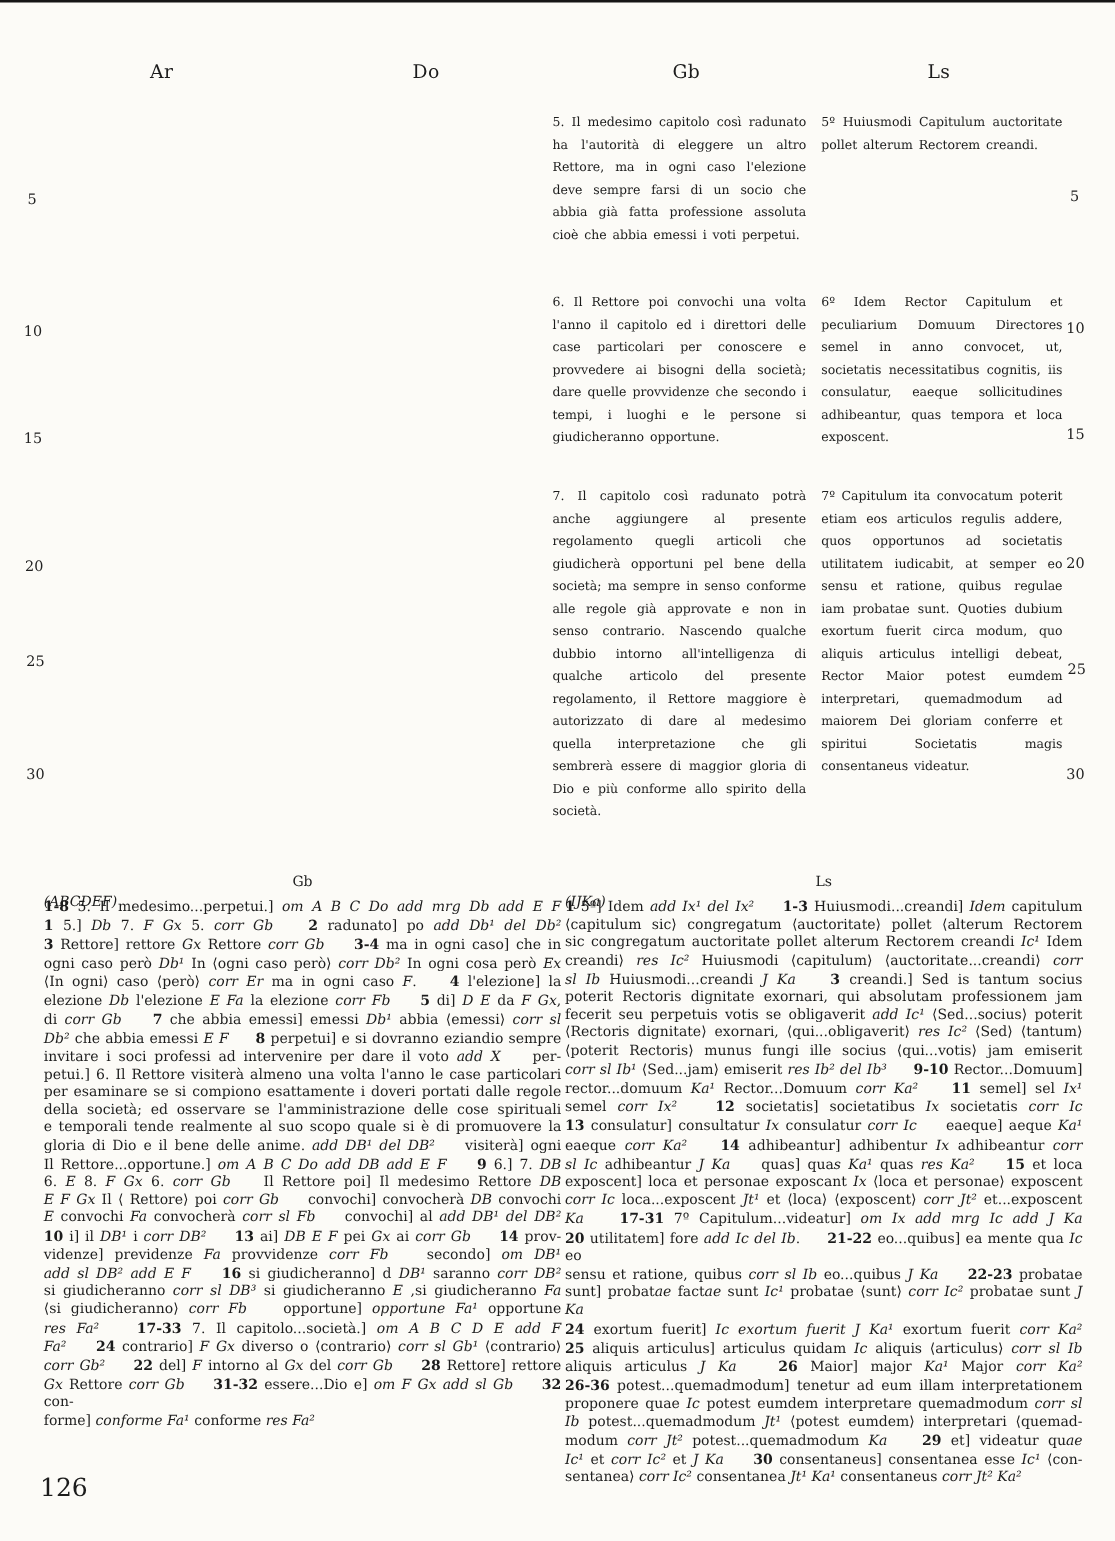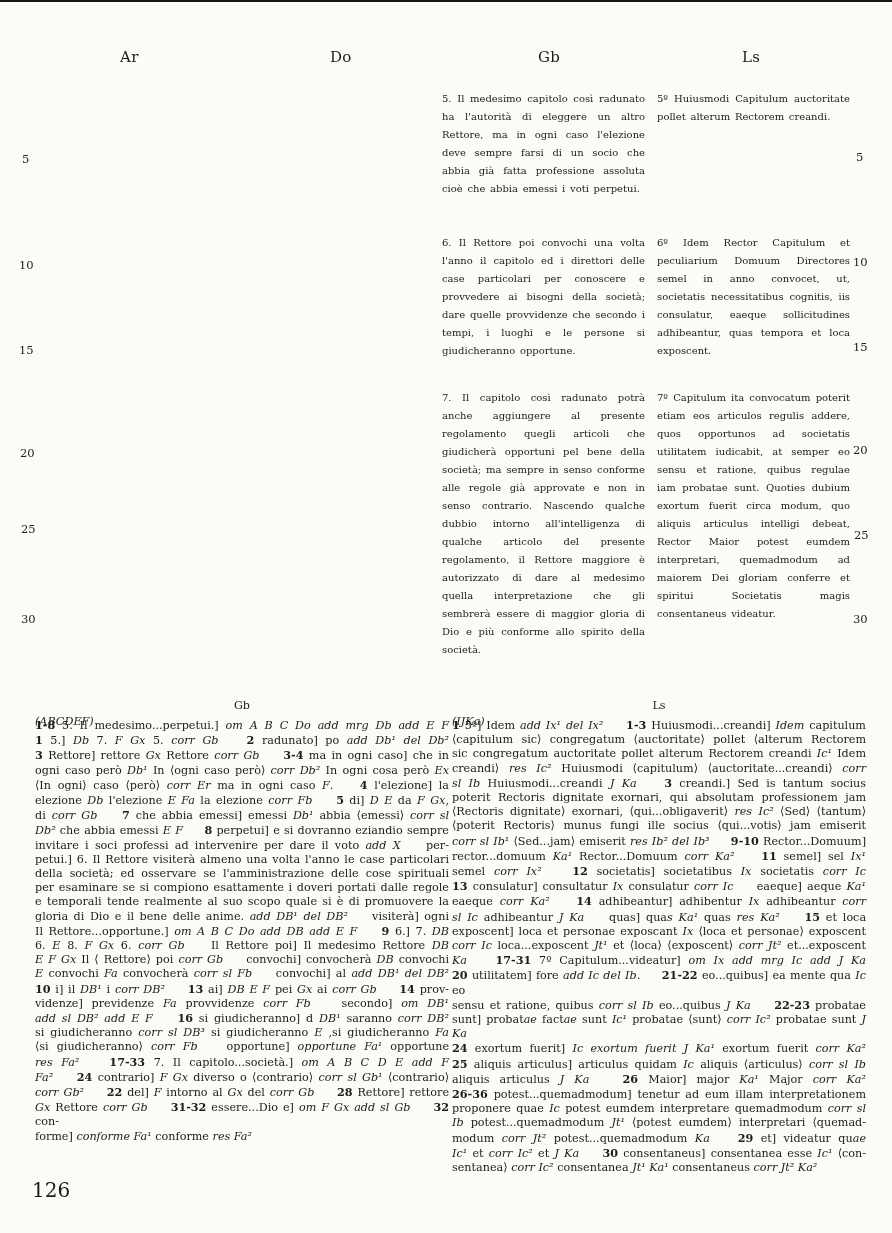--- a/index.html
+++ b/index.html
@@ -77,22 +77,22 @@
       <div class="app-line"><b>1-8</b> 5. Il medesimo...perpetui.] <i>om A B C Do add mrg Db add E F</i></div>
       <div class="app-line"><b>1</b> 5.] <i>Db</i> 7. <i>F Gx</i> 5. <i>corr Gb</i> <span class="gap"></span> <b>2</b> radunato] po <i>add Db¹ del Db²</i></div>
       <div class="app-line"><b>3</b> Rettore] rettore <i>Gx</i> Rettore <i>corr Gb</i> <span class="gap"></span> <b>3-4</b> ma in ogni caso] che in</div>
       <div class="app-line">ogni caso però <i>Db¹</i> In ⟨ogni caso però⟩ <i>corr Db²</i> In ogni cosa però <i>Ex</i></div>
       <div class="app-line">⟨In ogni⟩ caso ⟨però⟩ <i>corr Er</i> ma in ogni caso <i>F</i>. <span class="gap"></span> <b>4</b> l'elezione] la</div>
       <div class="app-line">elezione <i>Db</i> l'elezione <i>E Fa</i> la elezione <i>corr Fb</i> <span class="gap"></span> <b>5</b> di] <i>D E</i> da <i>F Gx</i>,</div>
       <div class="app-line">di <i>corr Gb</i> <span class="gap"></span> <b>7</b> che abbia emessi] emessi <i>Db¹</i> abbia ⟨emessi⟩ <i>corr sl</i></div>
       <div class="app-line"><i>Db²</i> che abbia emessi <i>E F</i> <span class="gap"></span> <b>8</b> perpetui] e si dovranno eziandio sempre</div>
       <div class="app-line">invitare i soci professi ad intervenire per dare il voto <i>add X</i> <span class="gap"></span> per-</div>
       <div class="app-line">petui.] 6. Il Rettore visiterà almeno una volta l'anno le case particolari</div>
+      <div class="app-line">per esaminare se si compiono esattamente i doveri portati dalle regole</div>
       <div class="app-line">della società; ed osservare se l'amministrazione delle cose spirituali</div>
-      <div class="app-line">per esaminare se si compiono esattamente i doveri portati dalle regole</div>
       <div class="app-line">e temporali tende realmente al suo scopo quale si è di promuovere la</div>
       <div class="app-line">gloria di Dio e il bene delle anime. <i>add DB¹ del DB²</i> <span class="gap"></span> visiterà] ogni</div>
       <div class="app-line">Il Rettore...opportune.] <i>om A B C Do add DB add E F</i> <span class="gap"></span> <b>9</b> 6.] 7. <i>DB</i></div>
       <div class="app-line">6. <i>E</i> 8. <i>F Gx</i> 6. <i>corr Gb</i> <span class="gap"></span> Il Rettore poi] Il medesimo Rettore <i>DB</i></div>
       <div class="app-line"><i>E F Gx</i> Il ⟨ Rettore⟩ poi <i>corr Gb</i> <span class="gap"></span> convochi] convocherà <i>DB</i> convochi</div>
       <div class="app-line"><i>E</i> convochi <i>Fa</i> convocherà <i>corr sl Fb</i> <span class="gap"></span> convochi] al <i>add DB¹ del DB²</i></div>
       <div class="app-line"><b>10</b> i] il <i>DB¹</i> i <i>corr DB²</i> <span class="gap"></span> <b>13</b> ai] <i>DB E F</i> pei <i>Gx</i> ai <i>corr Gb</i> <span class="gap"></span> <b>14</b> prov-</div>
       <div class="app-line">videnze] previdenze <i>Fa</i> provvidenze <i>corr Fb</i> <span class="gap"></span> secondo] <i>om DB¹</i></div>
       <div class="app-line"><i>add sl DB² add E F</i> <span class="gap"></span> <b>16</b> si giudicheranno] d <i>DB¹</i> saranno <i>corr DB²</i></div>
       <div class="app-line">si giudicheranno <i>corr sl DB³</i> si giudicheranno <i>E</i> ,si giudicheranno <i>Fa</i></div>
@@ -110,20 +110,21 @@
     <span class="app-sigla">(IJKa)</span>
     <span class="app-collabel">Ls</span>
   </div>
   <div>
       <div class="app-line"><b>1</b> 5º] Idem <i>add Ix¹ del Ix²</i> <span class="gap"></span> <b>1-3</b> Huiusmodi...creandi] <i>Idem</i> capitulum</div>
       <div class="app-line">⟨capitulum sic⟩ congregatum ⟨auctoritate⟩ pollet ⟨alterum Rectorem</div>
       <div class="app-line">sic congregatum auctoritate pollet alterum Rectorem creandi <i>Ic¹</i> Idem</div>
       <div class="app-line">creandi⟩ <i>res Ic²</i> Huiusmodi ⟨capitulum⟩ ⟨auctoritate...creandi⟩ <i>corr</i></div>
       <div class="app-line"><i>sl Ib</i> Huiusmodi...creandi <i>J Ka</i> <span class="gap"></span> <b>3</b> creandi.] Sed is tantum socius</div>
       <div class="app-line">poterit Rectoris dignitate exornari, qui absolutam professionem jam</div>
+      <div class="app-line">fecerit seu perpetuis votis se obligaverit <i>add Ic¹</i> ⟨Sed...socius⟩ poterit</div>
       <div class="app-line">⟨Rectoris dignitate⟩ exornari, ⟨qui...obligaverit⟩ <i>res Ic²</i> ⟨Sed⟩ ⟨tantum⟩</div>
       <div class="app-line">⟨poterit Rectoris⟩ munus fungi ille socius ⟨qui...votis⟩ jam emiserit</div>
       <div class="app-line"><i>corr sl Ib¹</i> ⟨Sed...jam⟩ emiserit <i>res Ib² del Ib³</i> <span class="gap"></span> <b>9-10</b> Rector...Domuum]</div>
       <div class="app-line">rector...domuum <i>Ka¹</i> Rector...Domuum <i>corr Ka²</i> <span class="gap"></span> <b>11</b> semel] sel <i>Ix¹</i></div>
       <div class="app-line">semel <i>corr Ix²</i> <span class="gap"></span> <b>12</b> societatis] societatibus <i>Ix</i> societatis <i>corr Ic</i></div>
       <div class="app-line"><b>13</b> consulatur] consultatur <i>Ix</i> consulatur <i>corr Ic</i> <span class="gap"></span> eaeque] aeque <i>Ka¹</i></div>
       <div class="app-line">eaeque <i>corr Ka²</i> <span class="gap"></span> <b>14</b> adhibeantur] adhibentur <i>Ix</i> adhibeantur <i>corr</i></div>
       <div class="app-line"><i>sl Ic</i> adhibeantur <i>J Ka</i> <span class="gap"></span> quas] qua<i>s Ka¹</i> quas <i>res Ka²</i> <span class="gap"></span> <b>15</b> et loca</div>
       <div class="app-line">exposcent] loca et personae exposcant <i>Ix</i> ⟨loca et personae⟩ exposcent</div>
       <div class="app-line"><i>corr Ic</i> loca...exposcent <i>Jt¹</i> et ⟨loca⟩ ⟨exposcent⟩ <i>corr Jt²</i> et...exposcent</div>

